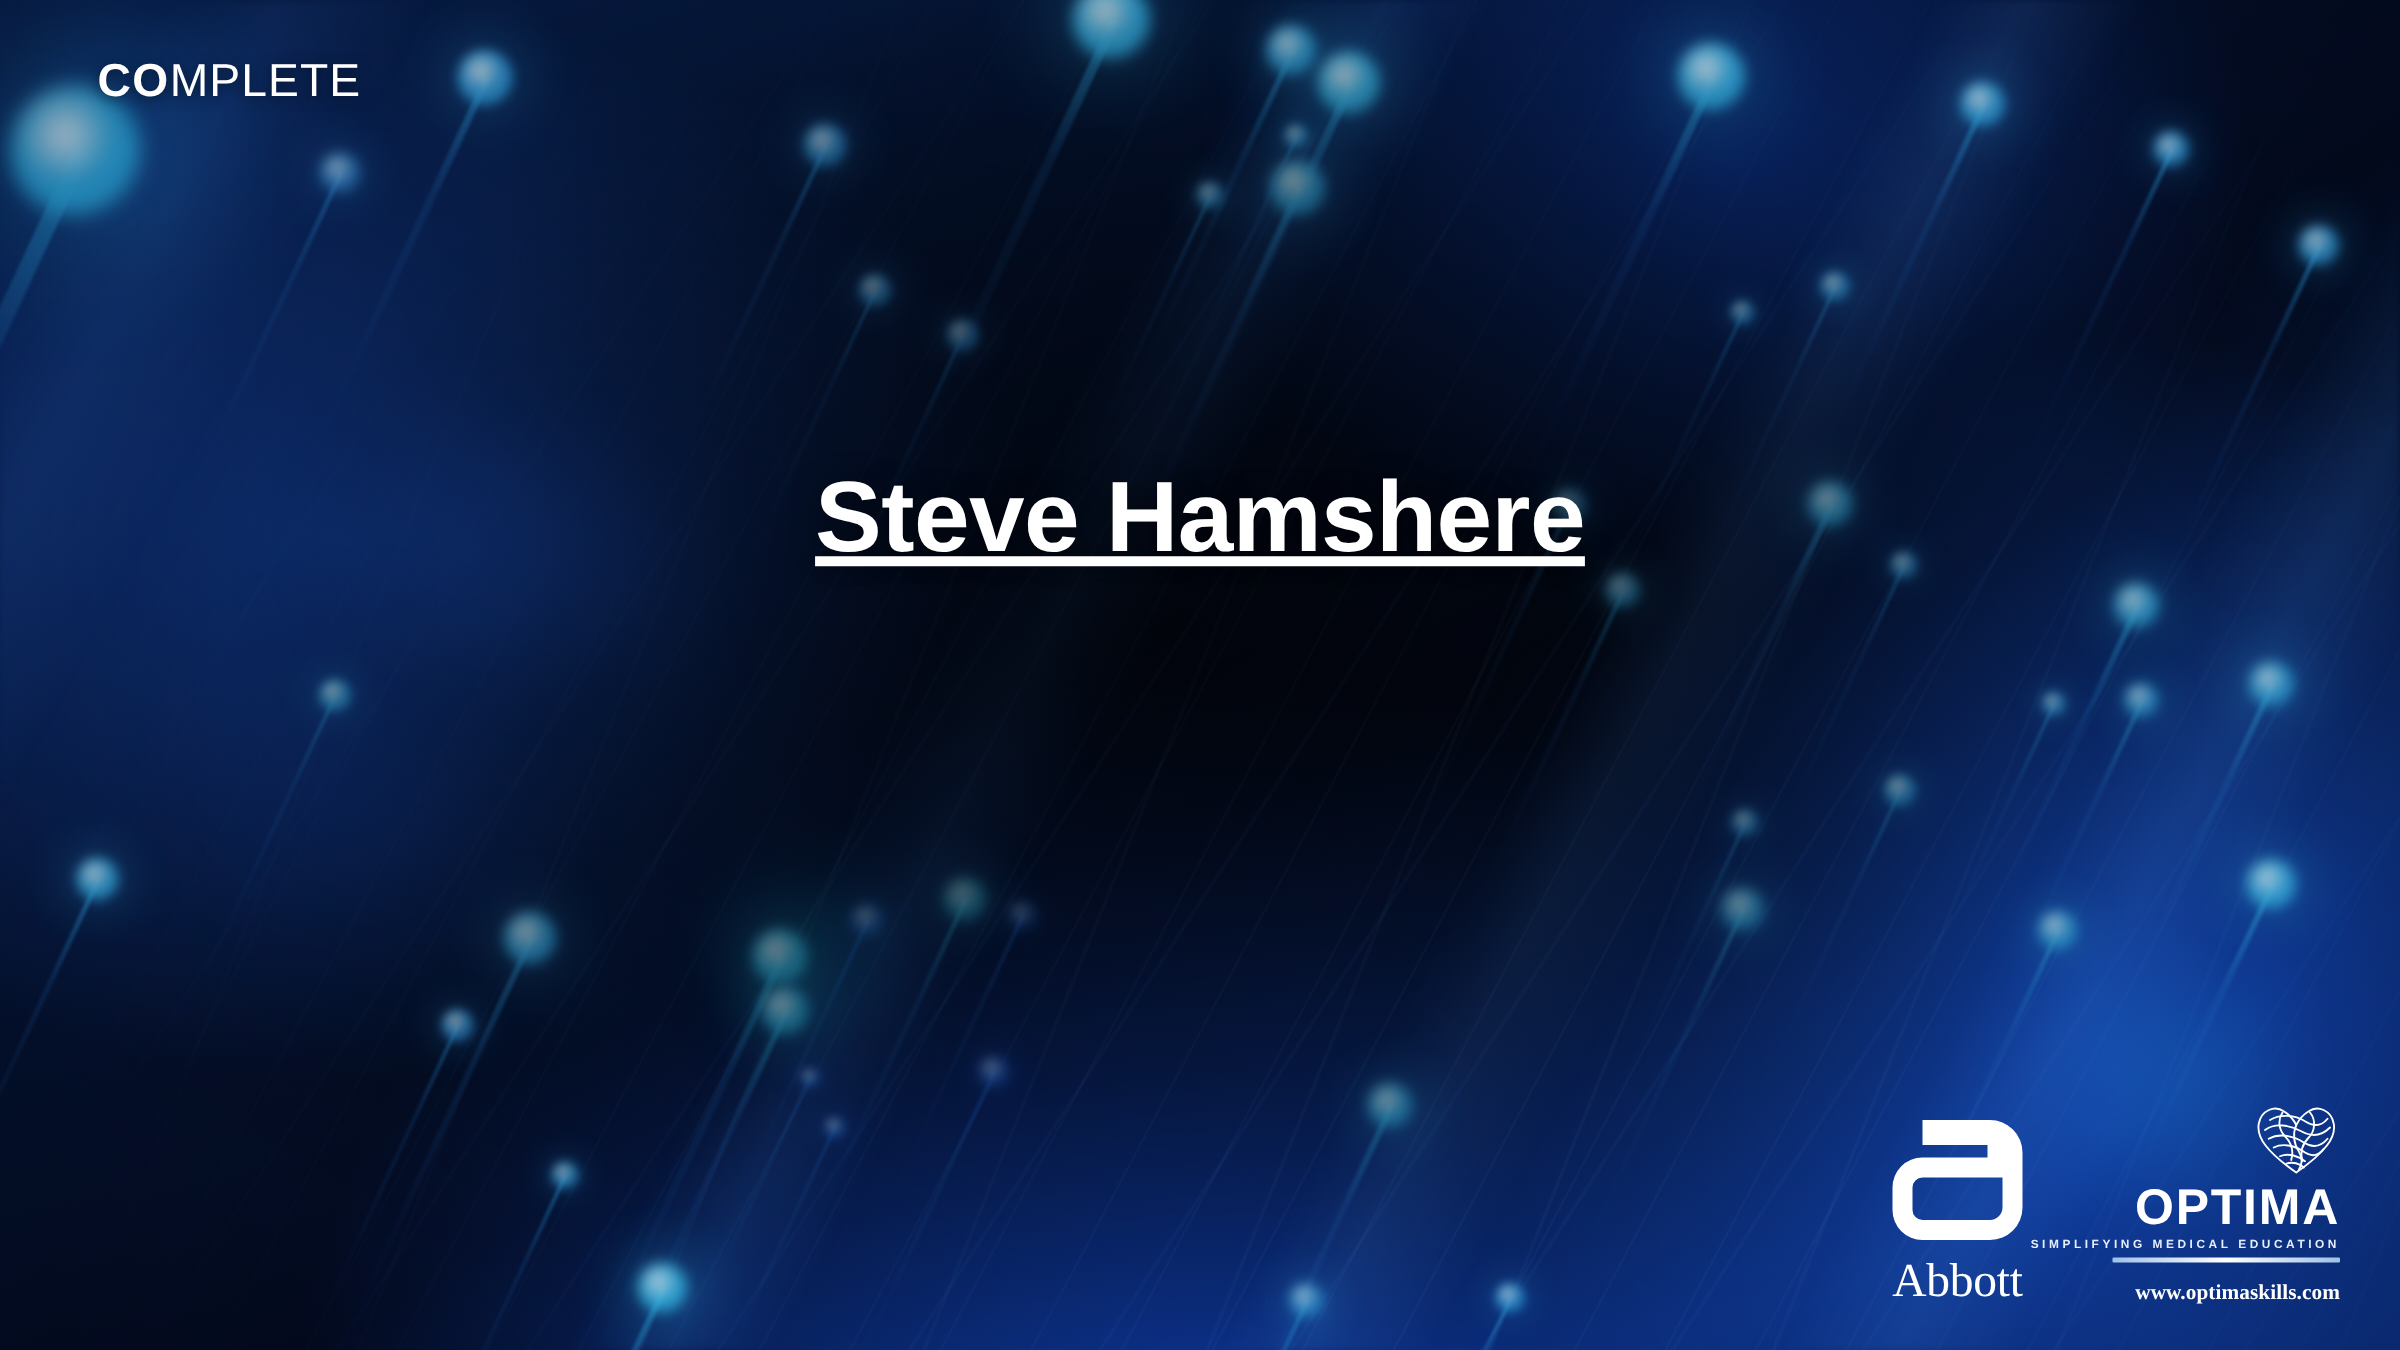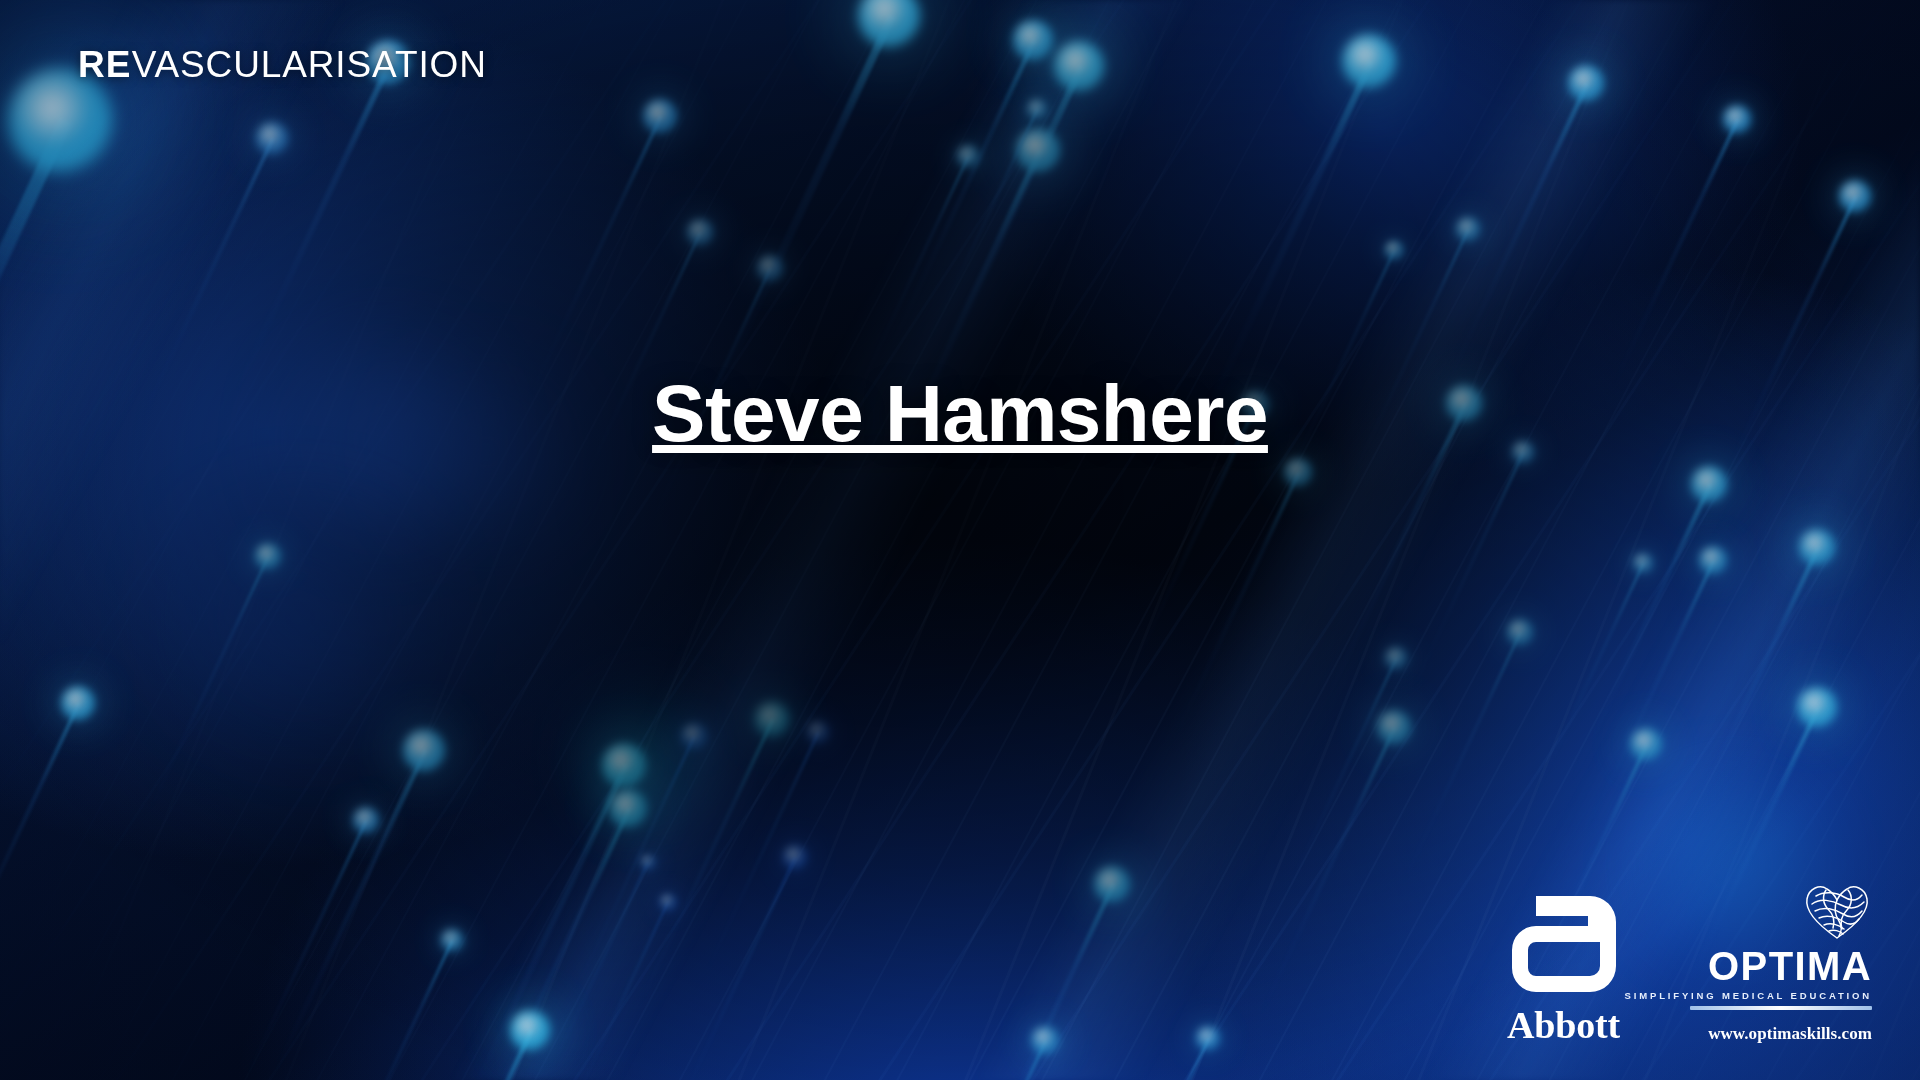--- a/index.html
+++ b/index.html
@@ -177,21 +177,21 @@
     align-items: center;
     gap: 12px;
   }
   .abbott-mark {
     width: 108px;
     height: 100px;
   }
   .abbott-word {
     color: #ffffff;
     font-family: "Liberation Serif", serif;
-    font-weight: 700;
+    font-weight: 400;
     font-size: 38px;
     letter-spacing: -0.005em;
     line-height: 1;
   }
 
   .optima-logo {
     display: flex;
     flex-direction: column;
     align-items: flex-end;
     width: 196px;
@@ -342,21 +342,21 @@
       <div class="trail" style="left: 1110.8px; top: 884px; width: 4.68px; height: 332px; transform: rotate(25deg); background: linear-gradient(rgb(44, 168, 228) 0%, rgba(40, 130, 220, 0.35) 28%, rgba(30, 90, 190, 0.1) 70%, rgba(20, 60, 150, 0) 100%); opacity: 0.55; filter: blur(1.4px);"></div>
       <div class="tip" style="left: 1094px; top: 866px; width: 36px; height: 36px; background: radial-gradient(circle at 42% 38%, rgb(223, 244, 255) 0%, rgb(44, 168, 228) 46%, rgb(44, 168, 228) 68%, rgba(20, 70, 160, 0) 100%); opacity: 0.88; filter: blur(5px); box-shadow: rgba(44, 168, 228, 0.333) 0px 0px 39.6px 9px;"></div>
       <div class="trail" style="left: 1043.8px; top: 1040px; width: 3.64px; height: 296px; transform: rotate(25deg); background: linear-gradient(rgb(42, 154, 222) 0%, rgba(40, 130, 220, 0.35) 28%, rgba(30, 90, 190, 0.1) 70%, rgba(20, 60, 150, 0) 100%); opacity: 0.55; filter: blur(1.4px);"></div>
       <div class="tip" style="left: 1031px; top: 1026px; width: 28px; height: 28px; background: radial-gradient(circle at 42% 38%, rgb(223, 244, 255) 0%, rgb(42, 154, 222) 46%, rgb(42, 154, 222) 68%, rgba(20, 70, 160, 0) 100%); opacity: 0.82; filter: blur(4.5px); box-shadow: rgba(42, 154, 222, 0.333) 0px 0px 30.8px 7px;"></div>
       <div class="trail" style="left: 1206.8px; top: 1038px; width: 3.12px; height: 278px; transform: rotate(25deg); background: linear-gradient(rgb(40, 150, 220) 0%, rgba(40, 130, 220, 0.35) 28%, rgba(30, 90, 190, 0.1) 70%, rgba(20, 60, 150, 0) 100%); opacity: 0.55; filter: blur(1.4px);"></div>
       <div class="tip" style="left: 1196px; top: 1026px; width: 24px; height: 24px; background: radial-gradient(circle at 42% 38%, rgb(223, 244, 255) 0%, rgb(40, 150, 220) 46%, rgb(40, 150, 220) 68%, rgba(20, 70, 160, 0) 100%); opacity: 0.8; filter: blur(4px); box-shadow: rgba(40, 150, 220, 0.333) 0px 0px 26.4px 6px;"></div>
     </div>
   <div class="bg-vignette"></div>
 
   <div class="brand-lockup">
-    <div class="brand-line"><span class="bold">RE</span><span>VASCULARISATION</span></div>
+    <div class="brand-line"><span class="bold">CO</span><span>MPLETE</span></div>
   </div>
 
   <div class="speaker-name">Steve Hamshere</div>
 
 
   <div class="logos">
 
     <div class="abbott-logo">
       <svg class="abbott-mark" viewBox="0 0 108 100" aria-hidden="true">
         <path fill="#ffffff" d="M26 2 H80 A26 26 0 0 1 106 28 V72 A26 26 0 0 1 80 98 H26 A24 24 0 0 1 2 74 V56 A24 24 0 0 1 26 32 H78 V22 H26 Z M26 48 A8 8 0 0 0 18 56 V74 A8 8 0 0 0 26 82 H80 A10 10 0 0 0 90 72 V48 Z"></path>

